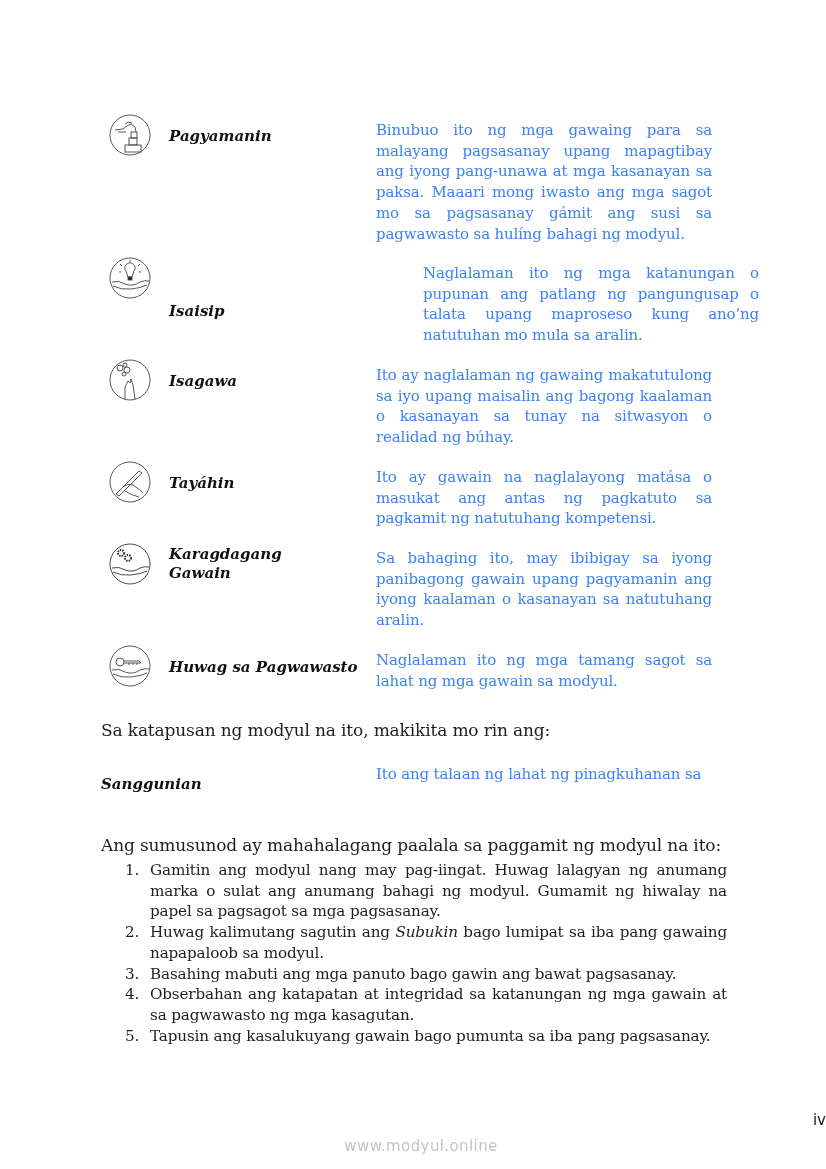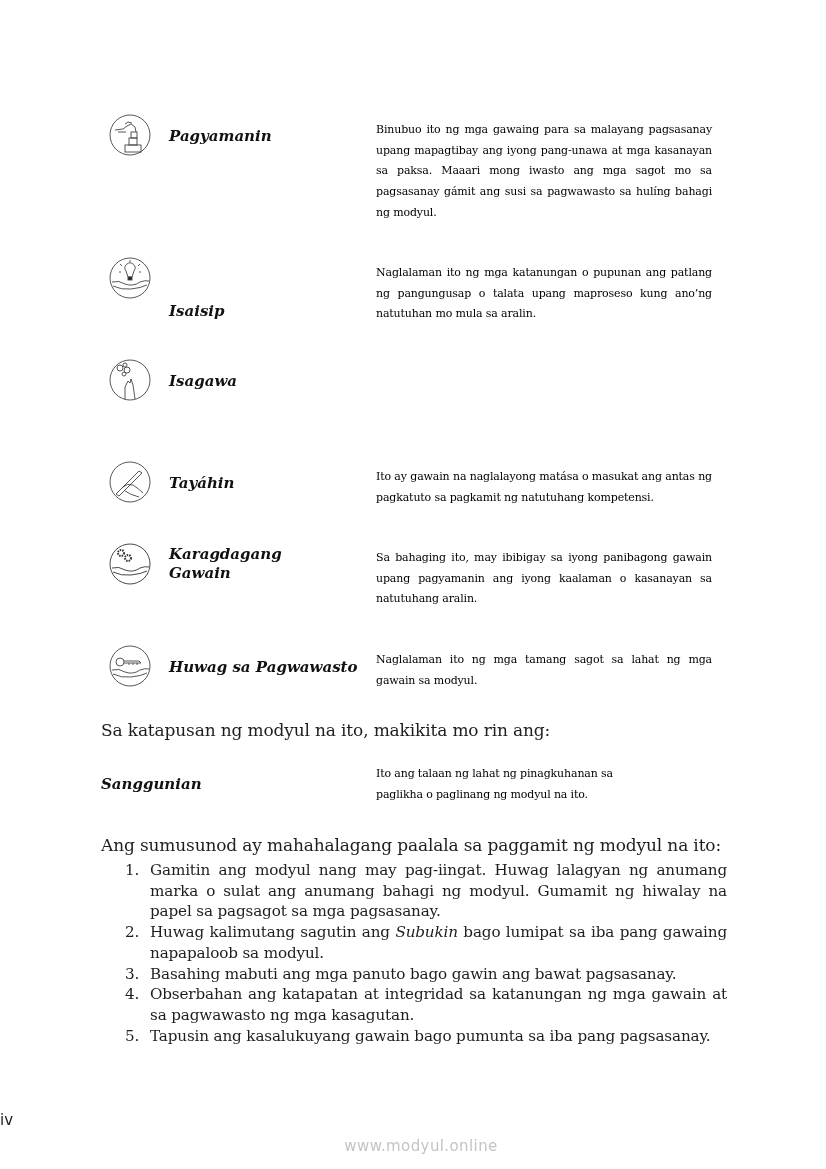--- a/index.html
+++ b/index.html
@@ -3,28 +3,28 @@
 <meta charset="utf-8">
 <style>
   html, body { margin:0; padding:0; background:#ffffff; }
   body { width:826px; height:1169px; position:relative; overflow:hidden;
          font-family:"DejaVu Serif", "Liberation Serif", serif; color:#1a1a1a; }
   .page { position:absolute; left:0; top:12px; width:826px; height:1169px; }
   .icon { position:absolute; left:109px; width:42px; height:42px; }
   .icon svg { width:42px; height:42px; display:block; }
   .term { position:absolute; left:169px; font-family:"DejaVu Serif", serif; font-weight:bold; font-style:italic;
           font-size:15px; line-height:19px; color:#111; }
-  .desc { position:absolute; left:376px; width:336px; font-size:11px; line-height:20.7px;
-          text-align:justify; color:#000000; letter-spacing:-0.15px; }
+  .desc { position:absolute; left:376px; width:336px; font-size:15px; line-height:20.7px;
+          text-align:justify; color:#3b82f6; letter-spacing:-0.15px; }
   .desc.nojust { text-align:left; }
   .plain { position:absolute; left:101px; font-size:17px; line-height:20.7px; color:#1e1e1e; letter-spacing:-0.15px; }
   .list { position:absolute; left:101px; width:626px; margin:0; padding:0; list-style:none; }
   .list li { position:relative; padding-left:49px; font-size:15.2px; line-height:20.7px; text-align:justify; color:#1e1e1e; letter-spacing:-0.15px; }
   .list li .num { position:absolute; left:24px; top:0; }
-  .pagenum { position:absolute; top:1099px; left:0; width:826px; text-align:left;
+  .pagenum { position:absolute; top:1099px; left:0; width:826px; text-align:right;
              font-family:"DejaVu Sans", sans-serif; font-size:15px; color:#222; }
   .site { position:absolute; top:1125px; left:0; width:826px; text-align:center;
           font-family:"DejaVu Sans", sans-serif; font-size:15px; color:#c4c4c4; letter-spacing:0.4px;margin-left:8px; }
 </style>
 </head>
 <body>
 
 <div class="page">
 
   <div class="icon" style="top:102px;">
@@ -42,33 +42,34 @@
   <div class="icon" style="top:245px;">
     <svg viewBox="0 0 42 42" fill="none" stroke="#444" stroke-width="0.9">
       <circle cx="21" cy="21" r="20"></circle>
       <path d="M17 14 a5 5 0 1 1 8 0 L23 20 L19 20 Z"></path>
       <rect x="19" y="20" width="4" height="3" fill="#222"></rect>
       <path d="M21 5 L21 3 M13 9 L11 7 M29 9 L31 7 M12 15 L10 15 M30 15 L32 15"></path>
       <path d="M3 25 Q10 23 16 27 Q24 30 31 25 Q36 23 40 24 M4 29 Q12 33 22 32 Q32 31 38 28"></path>
     </svg>
   </div>
   <div class="term" style="top:258px;margin-top:32px;">Isaisip</div>
-  <div class="desc" style="top:251px;">Naglalaman ito ng mga katanungan o pupunan ang patlang ng pangungusap o talata upang maproseso kung ano’ng natutuhan mo mula sa aralin.</div>
+  <div class="desc" style="top:251px;margin-left:47px;">Naglalaman ito ng mga katanungan o pupunan ang patlang ng pangungusap o talata upang maproseso kung ano’ng natutuhan mo mula sa aralin.</div>
 
   <div class="icon" style="top:347px;">
     <svg viewBox="0 0 42 42" fill="none" stroke="#444" stroke-width="0.9">
       <circle cx="21" cy="21" r="20"></circle>
       <circle cx="11" cy="9" r="3"></circle>
         <circle cx="16" cy="6" r="2"></circle>
         <circle cx="18" cy="11" r="3"></circle>
         <circle cx="15" cy="15" r="2"></circle>
       <path d="M16 40 L16 28 L19 22 L21 24 L22 20 L24 26 L25 33 L26 40"></path>
     </svg>
   </div>
   <div class="term" style="top:360px;">Isagawa</div>
+  <div class="desc" style="top:353px;">Ito ay naglalaman ng gawaing makatutulong sa iyo upang maisalin ang bagong kaalaman o kasanayan sa tunay na sitwasyon o realidad ng búhay.</div>
 
   <div class="icon" style="top:449px;">
     <svg viewBox="0 0 42 42" fill="none" stroke="#444" stroke-width="0.9">
       <circle cx="21" cy="21" r="20"></circle>
       <path d="M7 33 L30 10 L33 12 L10 35 Z"></path>
       <path d="M14 26 Q18 22 24 24 Q30 28 34 32 M16 30 Q22 34 30 36"></path>
     </svg>
   </div>
   <div class="term" style="top:462px;">Tayáhin</div>
   <div class="desc" style="top:455px;">Ito ay gawain na naglalayong matása o masukat ang antas ng pagkatuto sa pagkamit ng natutuhang kompetensi.</div>
@@ -96,21 +97,20 @@
     </svg>
   </div>
   <div class="term" style="top:646px;">Huwag sa Pagwawasto</div>
   <div class="desc" style="top:638px;">Naglalaman ito ng mga tamang sagot sa lahat ng mga gawain sa modyul.</div>
 
   <div class="plain" style="top:708px;">Sa katapusan ng modyul na ito, makikita mo rin ang:</div>
 
   <div class="term" style="left:101px; top:763px;">Sanggunian</div>
   <div class="desc nojust" style="top:752px;">
     <div>Ito ang talaan ng lahat ng pinagkuhanan sa</div>
-    <div>paglikha o paglinang ng modyul na ito.</div>
   </div>
 
   <div class="plain" style="top:823px;">Ang sumusunod ay mahahalagang paalala sa paggamit ng modyul na ito:</div>
   <ol class="list" style="top:848px;">
     <li><span class="num">1.</span><span>Gamitin ang modyul nang may pag-iingat. Huwag lalagyan ng anumang marka o sulat ang anumang bahagi ng modyul. Gumamit ng hiwalay na papel sa pagsagot sa mga pagsasanay.</span></li>
     <li><span class="num">2.</span><span>Huwag kalimutang sagutin ang </span><em>Subukin</em><span> bago lumipat sa iba pang gawaing napapaloob sa modyul.</span></li>
     <li><span class="num">3.</span><span>Basahing mabuti ang mga panuto bago gawin ang bawat pagsasanay.</span></li>
     <li><span class="num">4.</span><span>Obserbahan ang katapatan at integridad sa katanungan ng mga gawain at sa pagwawasto ng mga kasagutan.</span></li>
     <li><span class="num">5.</span><span>Tapusin ang kasalukuyang gawain bago pumunta sa iba pang pagsasanay.</span></li>
   </ol>

